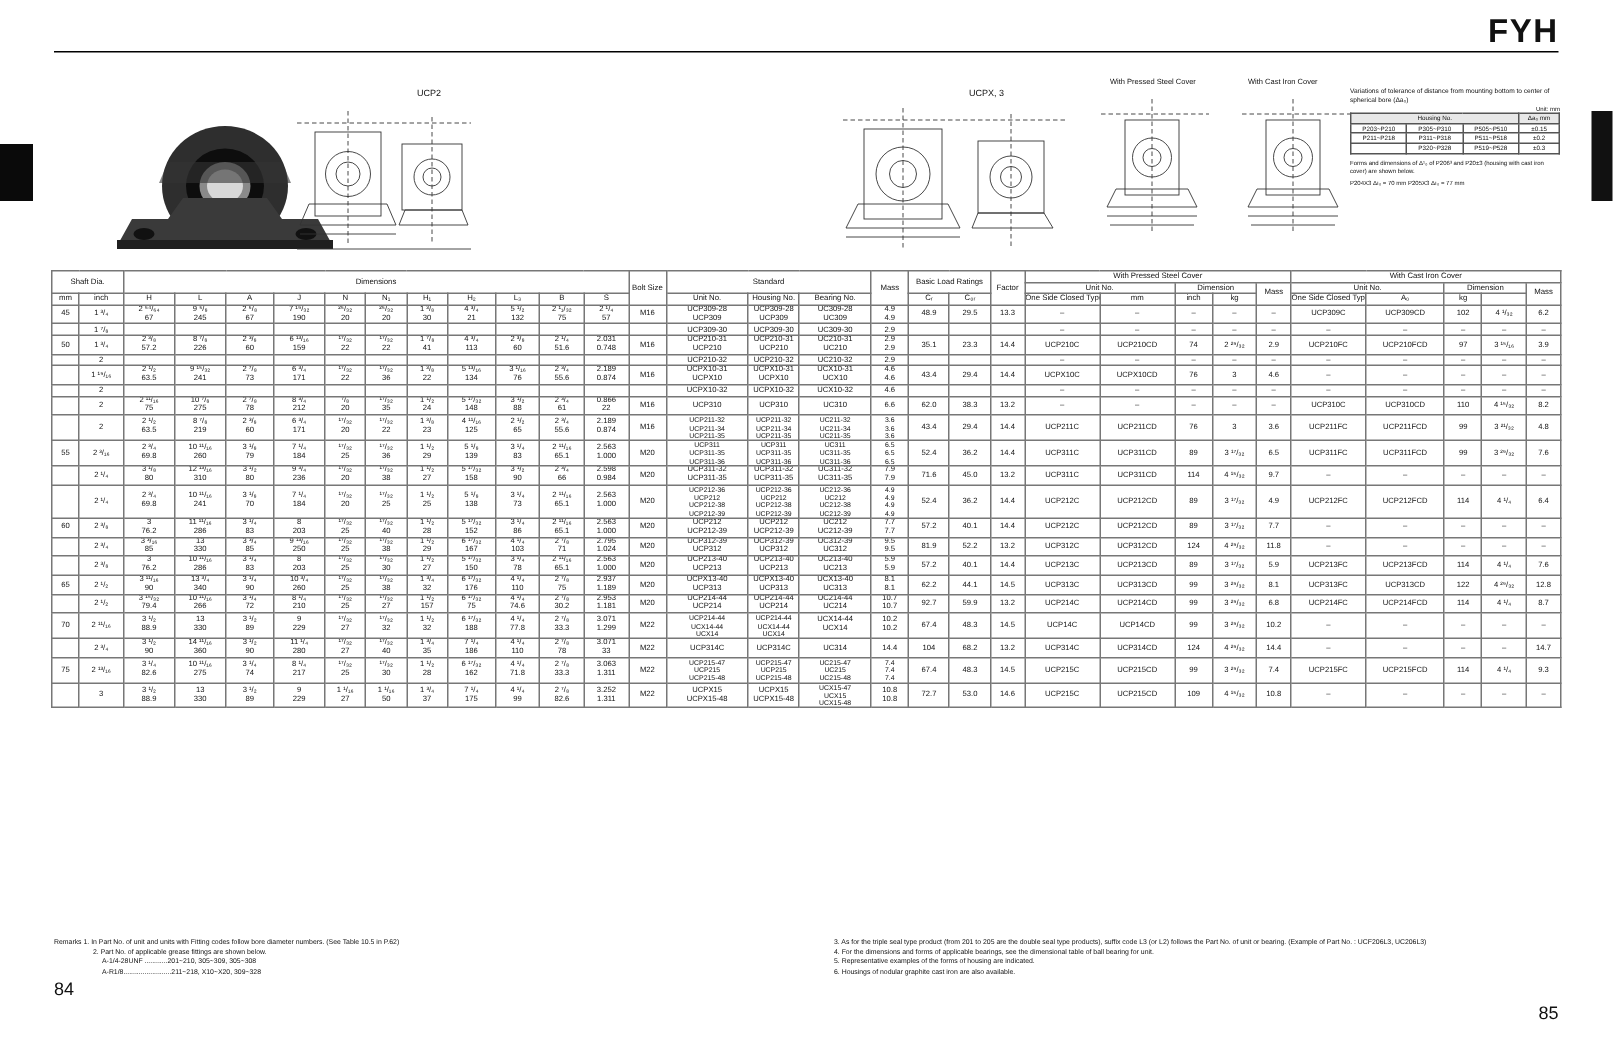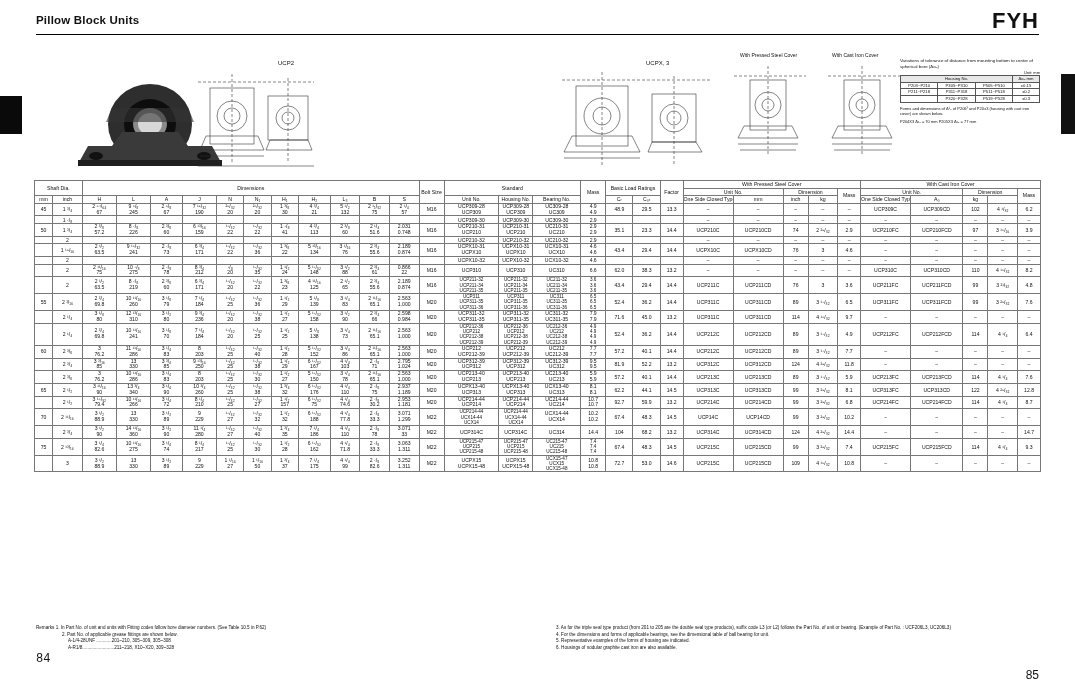--- a/index.html
+++ b/index.html
@@ -55,34 +55,31 @@
     overflow:hidden;
     white-space:nowrap;
   }
   table.main thead th{font-size:5.2px;background:#fff;}
   .grp{font-size:5.4px;}
   .sub{font-size:5px;}
 
   
   .notes{position:absolute;left:36px;top:625px;width:480px;font-family:"Liberation Sans",sans-serif;font-size:4.6px;line-height:1.45;}
   .notes2{position:absolute;left:556px;top:625px;width:480px;font-family:"Liberation Sans",sans-serif;font-size:4.6px;line-height:1.45;}
-  .pg-l{position:absolute;left:36px;top:652px;font-family:Liberation Mono, monospace;font-size:12px;}
+  .pg-l{position:absolute;left:36px;top:652px;font-family:Liberation Sans, sans-serif;font-size:12px;}
   .pg-r{position:absolute;right:36px;top:668px;font-family:"Liberation Sans",sans-serif;font-size:12px;}
   .tab{position:absolute;right:0;top:74px;width:14px;height:60px;background:#111;}
   .tab2{position:absolute;left:0;top:96px;width:22px;height:38px;background:#0a0a0a;}
   svg{display:block;}
 </style>
 </head>
 <body>
 
 <div class="page">
 
-  <div class="hdr">
-    <div class="hdr-title">Pillow Block Units</div>
-  </div>
   <div class="hdr-rule"></div>
   <div class="logo">FYH</div>
 
 
   <svg class="draw" style="left:60px;top:72px;" width="180" height="100">
     <ellipse cx="90" cy="52" rx="42" ry="40" fill="#2e2e2e"></ellipse>
     <ellipse cx="90" cy="52" rx="26" ry="25" fill="#0d0d0d"></ellipse>
     <ellipse cx="90" cy="52" rx="17" ry="16" fill="#8a8a8a"></ellipse>
     <ellipse cx="90" cy="52" rx="12" ry="11" fill="#d8d8d8"></ellipse>
     <path d="M18 92 L162 92 L152 74 L128 74 L118 60 L62 60 L52 74 L28 74 Z" fill="#3a3a3a"></path>

